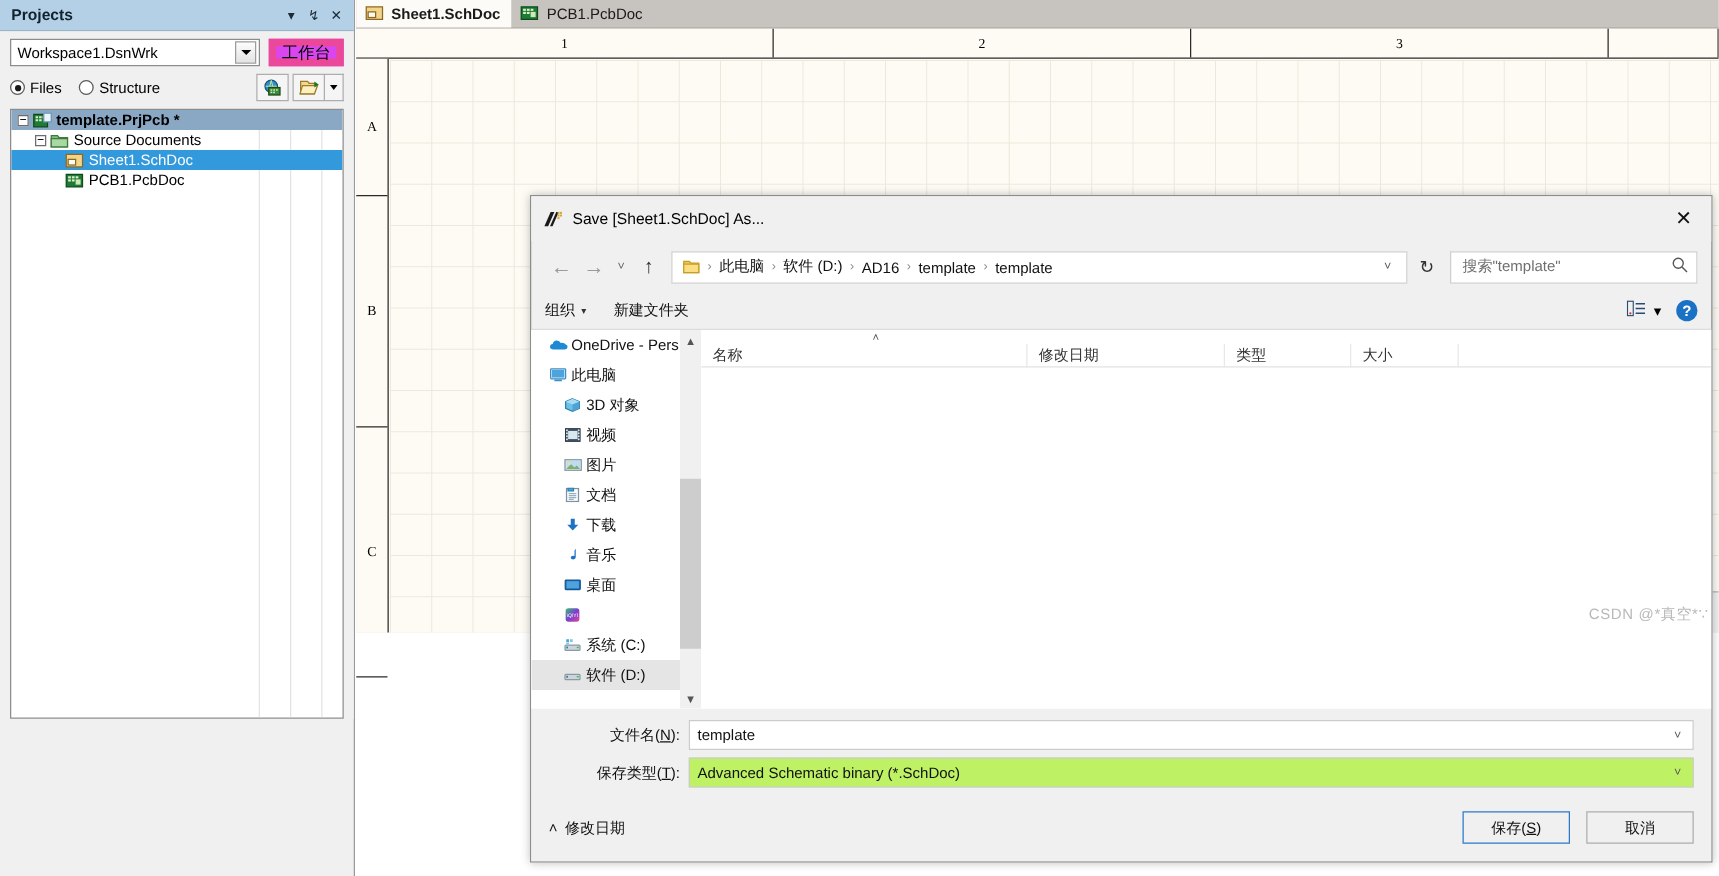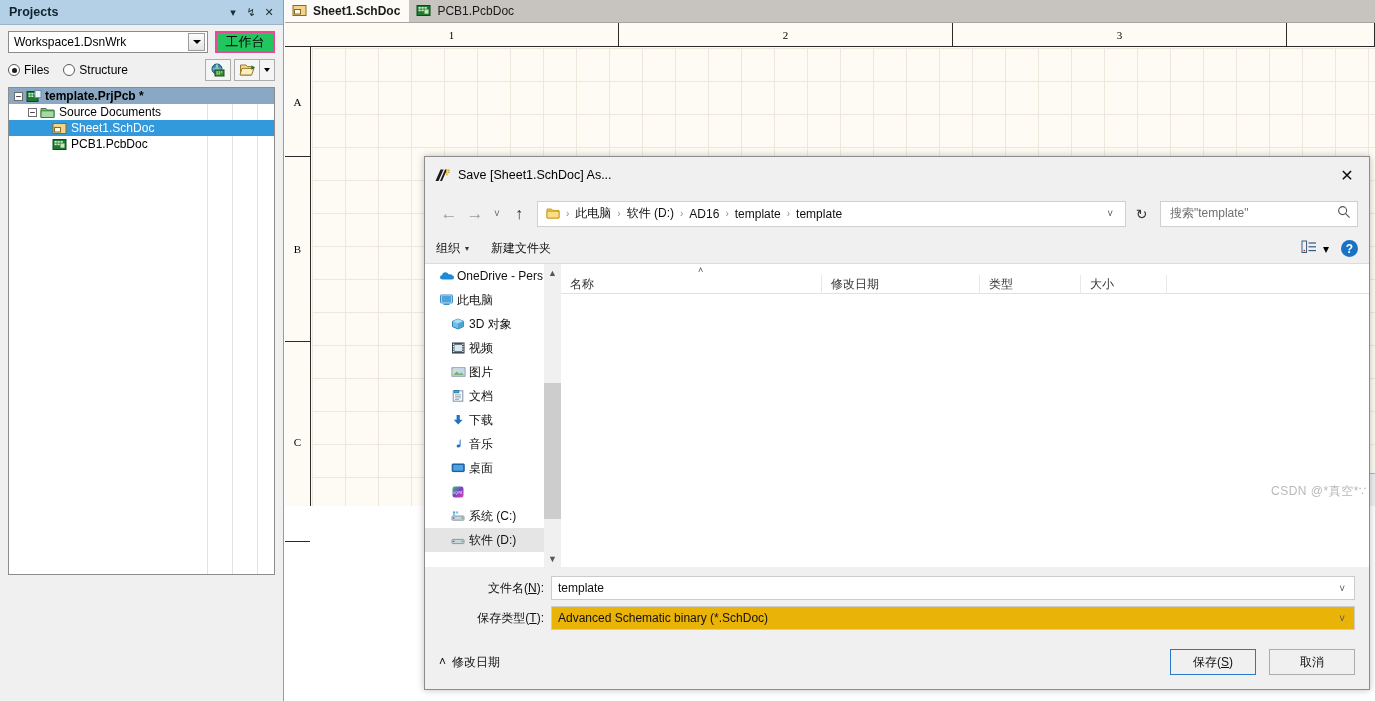--- a/index.html
+++ b/index.html
@@ -44,22 +44,22 @@
     background: linear-gradient(#fdfdfd,#e3e3e3);
     border: 1px solid #9c9c9c;
     display: flex; align-items: center; justify-content: center;
   }
   .combo .arrowbox::after {
     content: ""; width: 0; height: 0;
     border-left: 4px solid transparent; border-right: 4px solid transparent;
     border-top: 4px solid #000;
   }
   .sidebtn {
-    width: 60px; height: 22px; background: #22c55e;
-    border: 2px solid #ec4899;
+    width: 60px; height: 22px; background: #d946ef;
+    border: 6px solid #ec4899;
     display: flex; align-items: center; justify-content: center;
     font-size: 13px; color: #000; cursor: pointer;
   }
   .plainfield {
     flex: 1; height: 22px; background: #fff; border: 1px solid #8c8c8c;
     display: flex; align-items: center; padding-left: 5px; font-size: 12px;
   }
 
   .row-radios { display: flex; align-items: center; margin-bottom: 6px; height: 22px; }
   .radio { display: flex; align-items: center; margin-right: 14px; cursor: pointer; }
@@ -233,21 +233,21 @@
     cursor: pointer; margin-top: 12px; }
   .colhead:first-child { border-left: none; }
   #sortmark { position: absolute; left: 137px; top: 1px; font-size: 9px; color: #555; }
   #emptymsg { text-align: center; margin-top: 22px; font-size: 12px; color: #555; }
 
   #dlg-form { background: #f0f0f0; padding: 8px 0 0 0; }
   .frow { display: flex; align-items: center; height: 26px; margin-bottom: 4px; padding: 0 14px 0 0; }
   .flabel { width: 126px; text-align: right; font-size: 12px; color: #111; padding-right: 7px; }
   .fctl { flex: 1; height: 24px; border: 1px solid #cccccc; background: #fff;
     display: flex; align-items: center; padding-left: 6px; font-size: 12px; color: #111; }
-  .fctl.grey { background: #eab308; }
+  .fctl.grey { background: #bef264; }
   .fctl .vcaret { margin-left: auto; padding: 0 9px; color: #555; font-size: 10px; }
   .ul { text-decoration: underline; }
 
   #dlg-footer { height: 54px; display: flex; align-items: center; padding: 0 14px 0 14px;
     background: #f0f0f0; }
   #hidefolders { display: flex; align-items: center; gap: 6px; font-size: 12px;
     color: #111; cursor: pointer; }
   .dbtn {
     width: 86px; height: 26px; display: flex; align-items: center; justify-content: center;
     font-size: 12px; color: #111; cursor: pointer; background: #f0f0f0;

